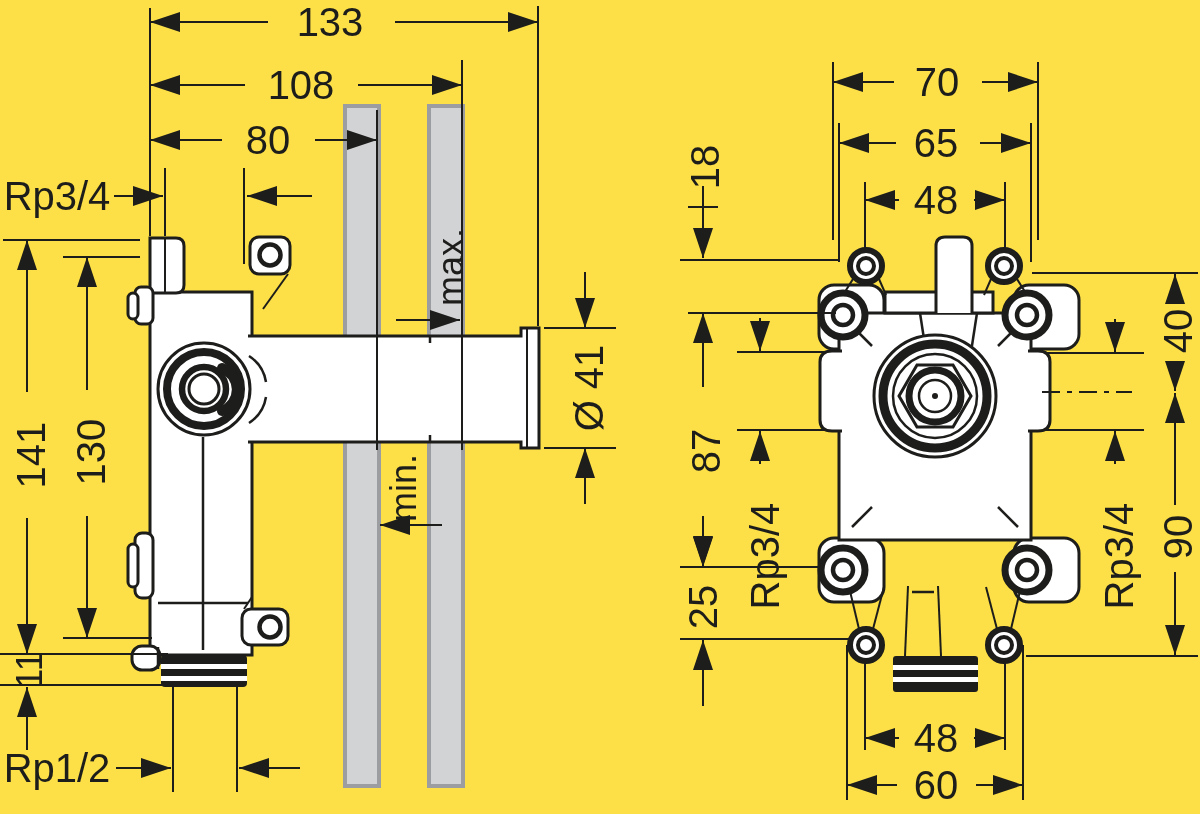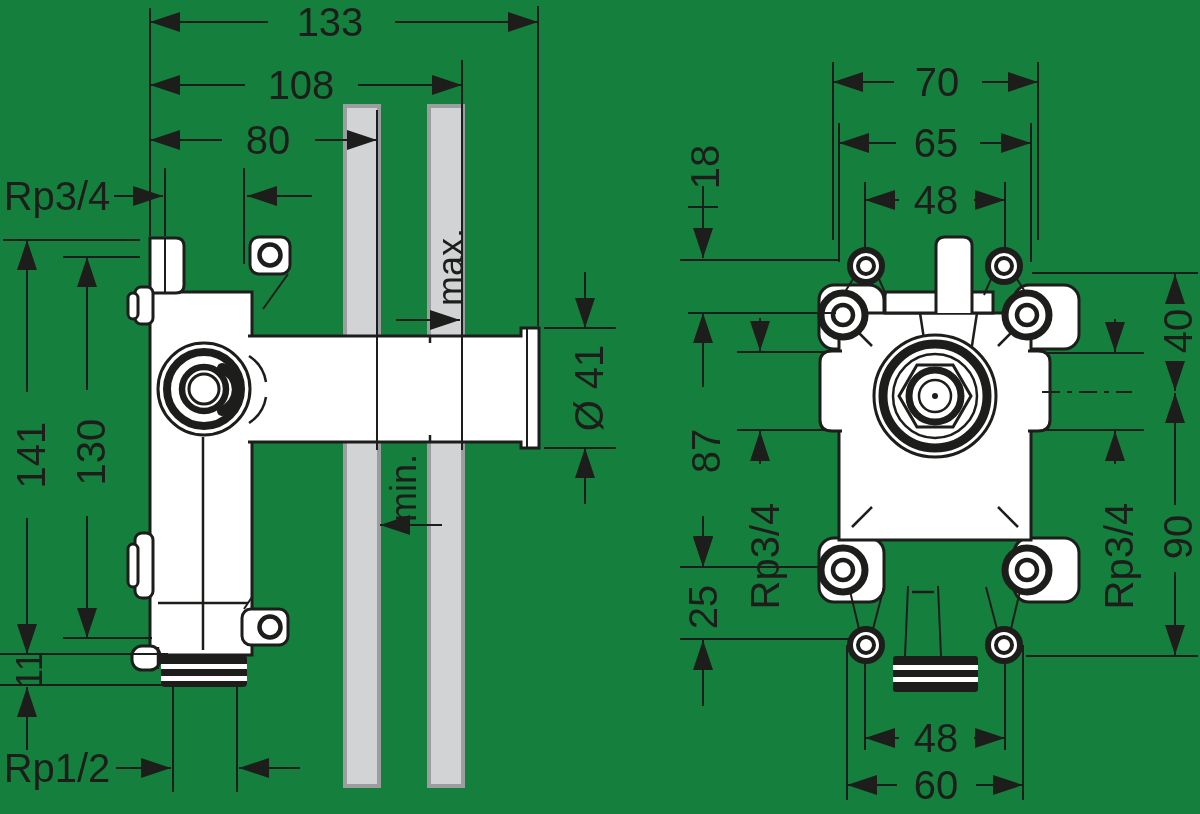--- a/index.html
+++ b/index.html
@@ -1,16 +1,16 @@
 <!DOCTYPE html>
 <html><head>
 <meta charset="utf-8">
 <style>
   html,body{margin:0;padding:0;background:#ffffff;}
-  .stage{width:1200px;height:814px;position:relative;background:#15803d;overflow:hidden;}
+  .stage{width:1200px;height:814px;position:relative;background:#fde047;overflow:hidden;}
   svg{display:block;}
   text{font-family:"Liberation Sans","DejaVu Sans",sans-serif;fill:#1d1d1b;}
   .dimtxt{font-size:40px;}
   .dimtxt-sm{font-size:36px;}
   .ln{stroke:#1d1d1b;stroke-width:2;fill:none;}
   .out3{stroke:#1d1d1b;stroke-width:3;fill:#ffffff;}
   .out25{stroke:#1d1d1b;stroke-width:2.5;fill:none;}
 </style>
 </head>
 <body>

